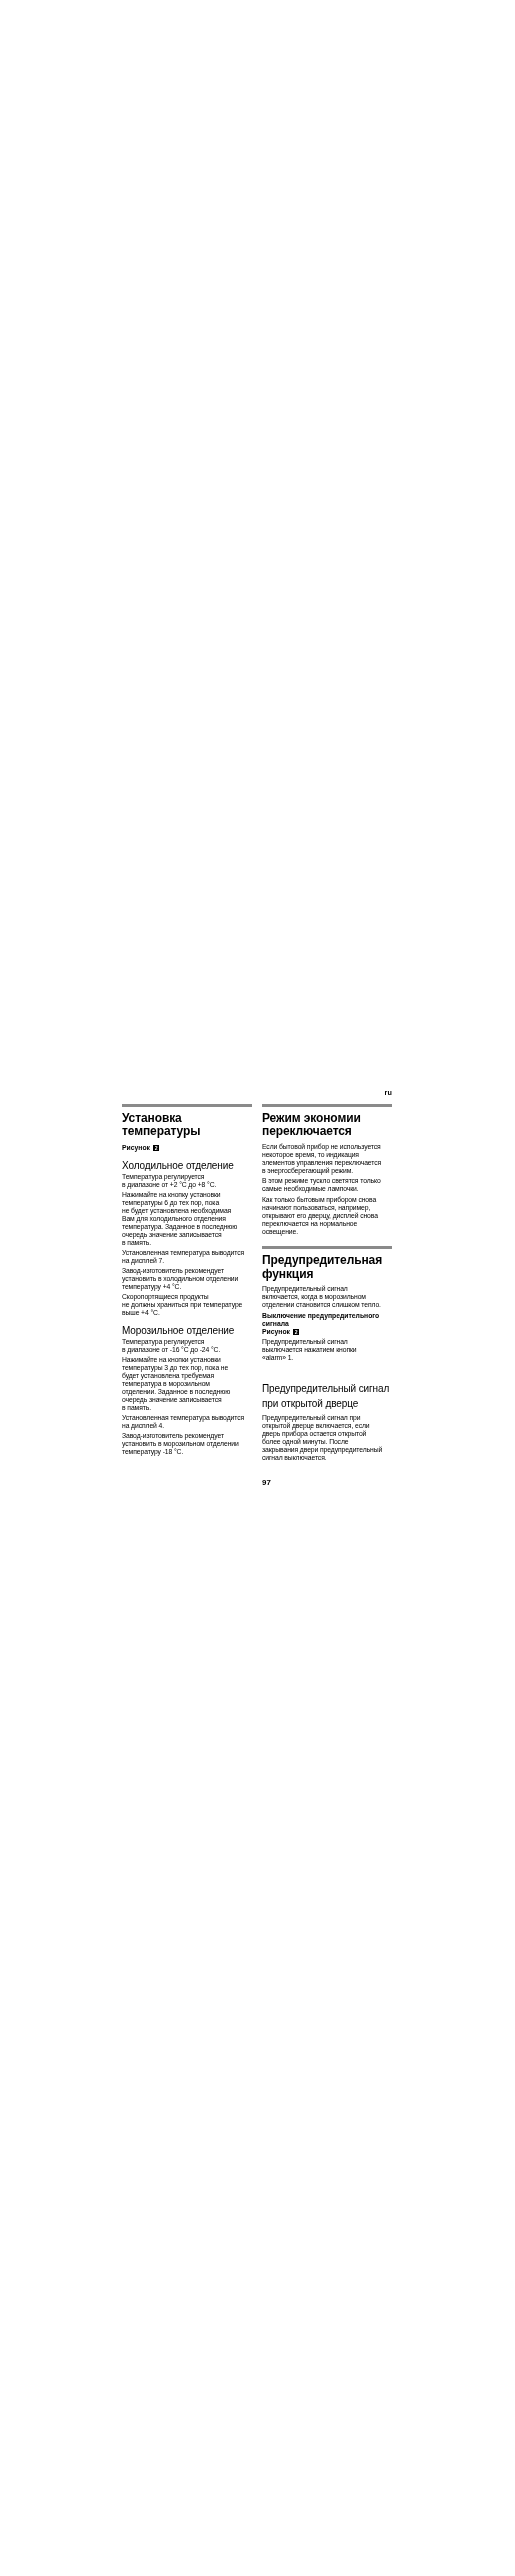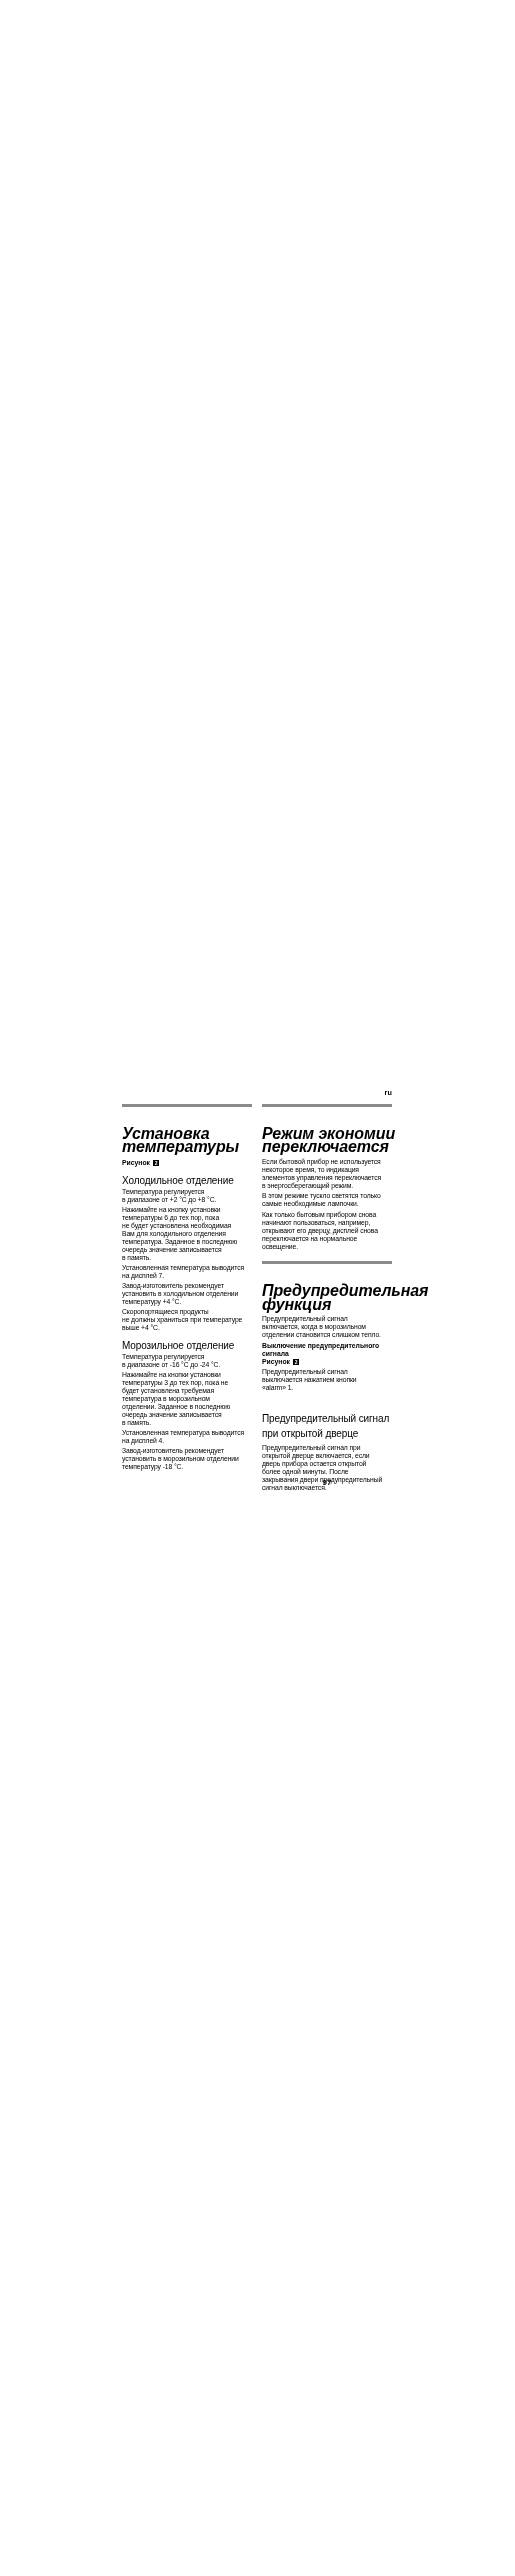--- a/index.html
+++ b/index.html
@@ -11,22 +11,22 @@
   .lang-marker{
     position:absolute;left:262px;top:1088px;width:130px;
     text-align:right;font-size:7.2px;font-weight:bold;letter-spacing:0.1px;
   }
   .col{position:absolute;top:1104px;width:130px;}
   .col.left{left:122px;}
   .col.right{left:262px;}
   .rule{height:2.9px;background:#8a8a8a;margin:0;}
   .rule.mid{margin-top:10px;}
   h1{
-    font-size:16px;line-height:13.6px;font-weight:bold;
-    letter-spacing:-0.1px;margin:20px 0 0;white-space:pre;font-style:italic;
+    font-size:12px;line-height:13.6px;font-weight:bold;
+    letter-spacing:-0.1px;margin:5px 0 0;white-space:pre;
   }
   h2{
     font-size:10px;line-height:9.3px;font-weight:normal;
     letter-spacing:-0.1px;margin:8.6px 0 0;white-space:pre;
   }
   h2.two-line{line-height:15px;margin-top:19px;}
   h3{
     font-size:6.8px;line-height:8px;font-weight:bold;
     margin:2.9px 0 0;white-space:pre;
   }
@@ -41,21 +41,21 @@
     display:flex;align-items:center;
   }
   .figbox{
     display:inline-block;width:6.4px;height:6.4px;background:#000;color:#fff;
     font-size:5px;line-height:6.4px;text-align:center;margin-left:2.9px;
     font-weight:bold;
   }
   .freezer-h2{}
   .page-number{
     position:absolute;left:262px;top:1478px;width:130px;
-    text-align:center;font-size:7.9px;font-weight:bold;
+    text-align:left;font-size:7.9px;font-weight:bold;
   }
 </style>
 </head>
 <body>
 
 <div class="sheet">
 
   <div class="lang-marker">ru</div>
 
   <div class="col left">

